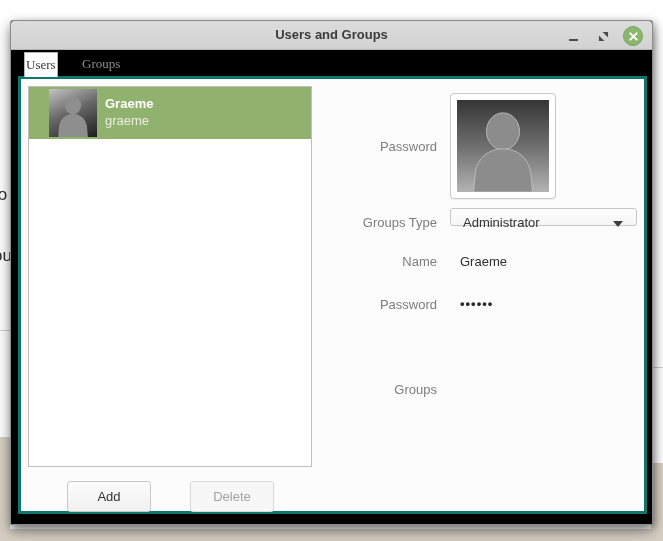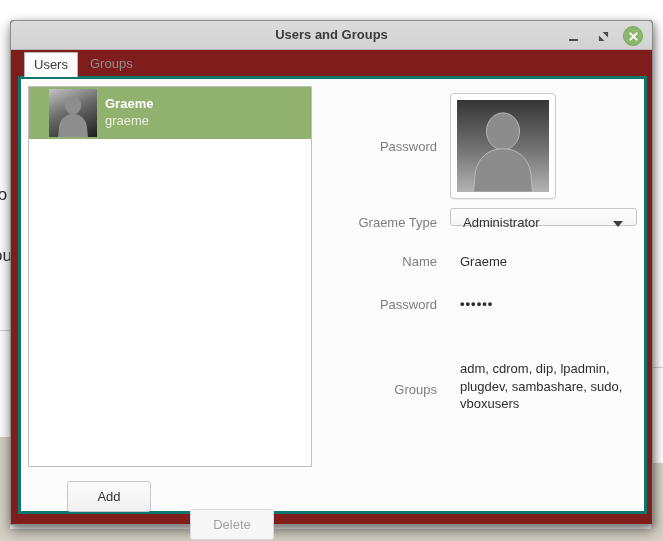--- a/index.html
+++ b/index.html
@@ -13,41 +13,41 @@
   .bg-frag.f1 { left:-7px; top:185px; }
   .bg-frag.f2 { left:-7px; top:246px; }
   .bg-hline-left  { position:absolute; left:0; top:330px; width:10px; height:1px; background:#cfcfcf; }
   .bg-hline-right { position:absolute; left:650px; top:367px; width:13px; height:1px; background:#cfcfcf; }
   .bg-beige-bottom { position:absolute; left:0; top:529px; width:663px; height:12px; background:#d6d0c4; }
   .bg-beige-left   { position:absolute; left:0; top:437px; width:10px; height:104px; background:#d6d0c4; }
   .bg-beige-right  { position:absolute; left:651px; top:463px; width:12px; height:78px; background:#d6d0c4; }
 
   
   .window { position:absolute; left:10px; top:20px; width:643px; height:505px;
-            background:#7f1d1d; border:1px solid #8d8d8d; border-radius:3px 3px 0 0;
+            background:#000000; border:1px solid #8d8d8d; border-radius:3px 3px 0 0;
             box-shadow:0 6px 14px rgba(0,0,0,0.45), 2px 2px 6px rgba(0,0,0,0.25); }
 
   .titlebar { position:absolute; left:0; top:0; width:100%; height:29px;
               background:linear-gradient(#dcdcdc,#d2d2d2); border-bottom:1px solid #b4b4b4;
               border-radius:3px 3px 0 0; }
   .title { position:absolute; left:0; right:0; top:6px; text-align:center;
            font-size:13px; font-weight:bold; color:#3b3b3b; }
   .win-btn { position:absolute; top:4px; width:22px; height:22px; cursor:pointer;
              display:flex; align-items:center; justify-content:center; }
   .win-btn.minimize { right:68px; }
   .win-btn.unmax    { right:38px; }
   .win-btn.close    { right:8px; }
   .dash { width:9px; height:2px; background:#4a4a4a; margin-top:8px; }
   .close-circle { width:20px; height:20px; border-radius:50%; background:#8bb66e;
                   border:1px solid #79a55c; display:flex; align-items:center; justify-content:center; }
 
   
   .tabbar { position:absolute; left:0; top:29px; width:100%; height:26px; }
   .tab { position:absolute; top:2px; height:25px; font-size:13px; line-height:24px;
-         padding:0 9px; cursor:pointer; }
+         padding:0 1px; cursor:pointer;font-family:Liberation Serif, serif; }
   .tab.active { left:13px; background:#fcfcfc; border:1px solid #b6b6b6; border-bottom:none;
                 color:#3a3a3a; z-index:2; border-radius:1px 1px 0 0; }
   .tab.inactive { left:70px; color:#8e8e8e; }
 
   
   .frame { position:absolute; left:7px; top:55px; width:629px; height:438px;
            background:#fcfcfc; border:3px solid #0f766e; }
 
   
   .user-list { position:absolute; left:7px; top:7px; width:284px; height:381px;
@@ -59,21 +59,21 @@
   .row-avatar svg { display:block; width:48px; height:48px; }
   .row-name { position:absolute; left:76px; top:9px; font-size:13px; font-weight:bold; color:#ffffff; }
   .row-user { position:absolute; left:76px; top:26px; font-size:13px; color:#e9efdf; }
 
   
   .btn { position:absolute; width:84px; height:31px; font-size:13px;
          background:linear-gradient(#fbfbfb,#f1f1f1); border:1px solid #c8c8c8; border-radius:3px;
          font-family:"Liberation Sans", sans-serif; }
   .btn.add { left:46px; top:402px; color:#333333; cursor:pointer; }
   .btn.delete { left:169px; top:402px; color:#a3a3a3; border-color:#d9d9d9;
-                background:#f7f7f7; cursor:default;margin-top:28px; }
+                background:#f7f7f7; cursor:default; }
 
   
   .flabel { position:absolute; width:140px; text-align:right; font-size:13px; color:#7d7d7d; }
   .lbl-picture { left:276px; top:60px; }
   .lbl-account { left:276px; top:136px; }
   .lbl-name    { left:276px; top:175px; }
   .lbl-pass    { left:276px; top:218px; }
   .lbl-groups  { left:276px; top:303px; }
 
   .avatar-btn { position:absolute; left:429px; top:14px; width:106px; height:106px;
@@ -153,38 +153,37 @@
           </div>
           <span class="row-name">Graeme</span>
           <span class="row-user">graeme</span>
         </div>
       </div>
 
       <button class="btn add">Add</button>
       <button class="btn delete">Delete</button>
 
       <span class="flabel lbl-picture">Password</span>
-      <span class="flabel lbl-account">Graeme Type</span>
+      <span class="flabel lbl-account">Groups Type</span>
       <span class="flabel lbl-name">Name</span>
       <span class="flabel lbl-pass">Password</span>
       <span class="flabel lbl-groups">Groups</span>
 
       <div class="avatar-btn">
         <div class="avatar-img">
           <svg viewBox="0 0 100 100">
             <ellipse cx="50" cy="34" rx="18" ry="20" fill="#8c8c8c" stroke="#bdbdbd" stroke-width="1"></ellipse>
             <path d="M50 53 C 34 53 23 63 20 78 L 18 100 L 82 100 L 80 78 C 77 63 66 53 50 53 Z" fill="#8c8c8c" stroke="#bdbdbd" stroke-width="1"></path>
           </svg>
         </div>
       </div>
 
       <div class="dropdown">
         <span class="dropdown-text">Administrator</span>
         <span class="dropdown-arrow"></span>
       </div>
 
       <span class="fvalue val-name">Graeme</span>
       <span class="fvalue val-pass">••••••</span>
-      <span class="fvalue val-groups">adm, cdrom, dip, lpadmin, plugdev, sambashare, sudo, vboxusers</span>
 
     </div>
   </div>
 </div>
 
 </body></html>

